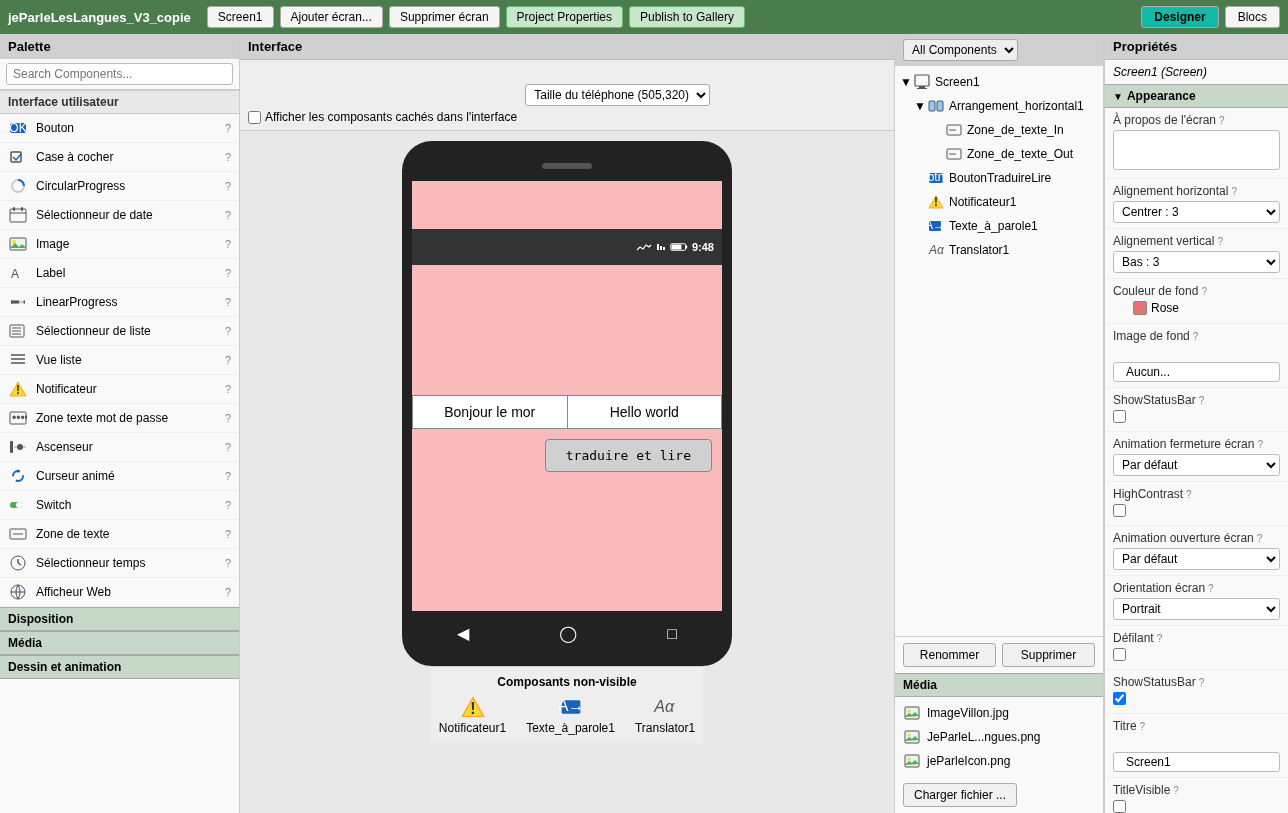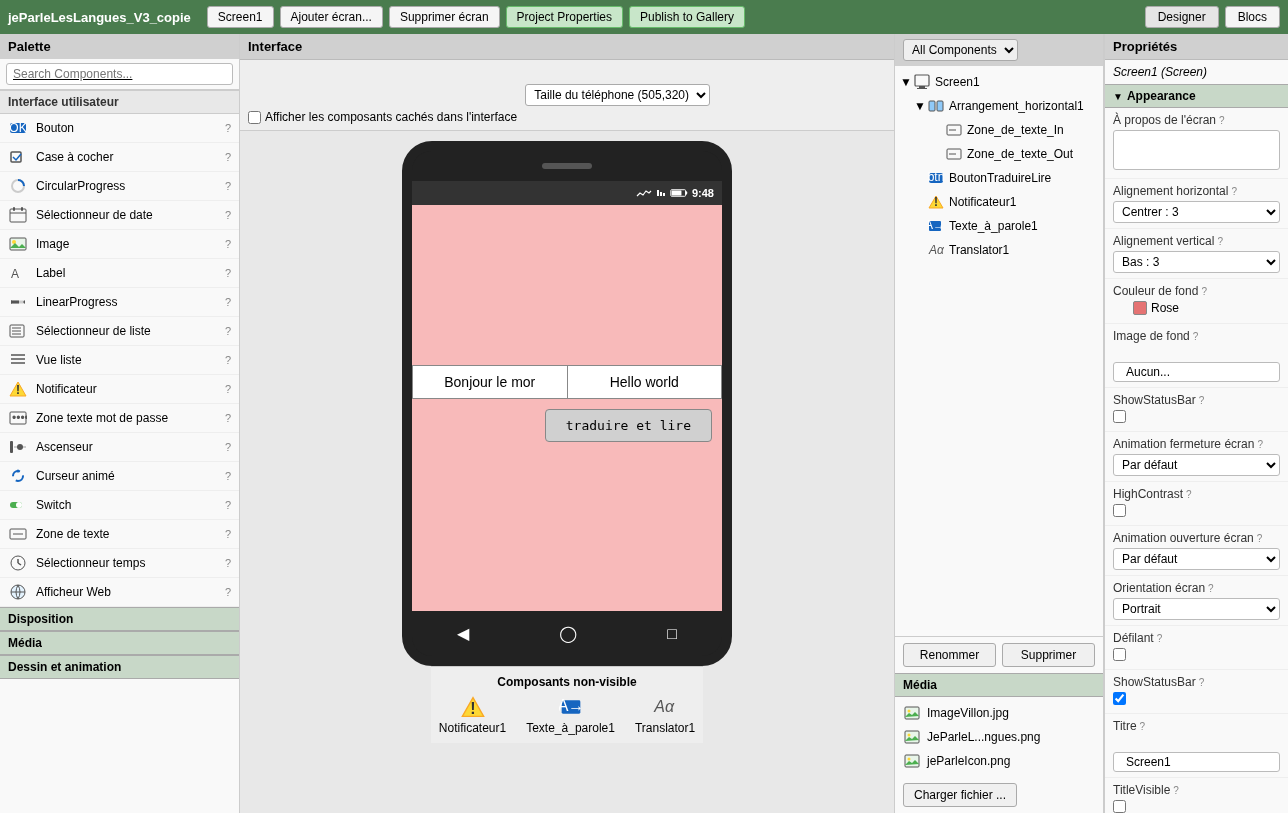--- a/index.html
+++ b/index.html
@@ -10,50 +10,50 @@
       display: flex; align-items: center; background: #4a7c4e; height: 34px; padding: 0 8px; gap: 6px;
     }
     #topbar .app-title { color: white; font-weight: bold; font-size: 13px; margin-right: 10px; }
     .btn-top {
       padding: 3px 10px; border: 1px solid #aaa; border-radius: 3px; background: #f5f5f5;
       cursor: pointer; font-size: 12px; white-space: nowrap;
     }
     .btn-top.green { background: #c8e6c9; border-color: #66bb6a; }
     .spacer { flex: 1; }
     .btn-mode { padding: 3px 12px; border: 1px solid #aaa; border-radius: 3px; background: #f5f5f5; cursor: pointer; font-size: 12px; }
-    .btn-mode.active { background: #e5e5e5; }
+    .btn-mode.active { background: #14b8a6; font-weight: bold; }
 
     
     #main { display: flex; height: calc(813px - 34px); }
 
     
     #palette { width: 240px; background: #f9f9f9; border-right: 1px solid #ccc; display: flex; flex-direction: column; overflow: hidden; }
     #palette-header { background: #d0d0d0; padding: 5px 8px; font-weight: bold; font-size: 13px; }
     #palette-search { padding: 4px 6px; border-bottom: 1px solid #ccc; }
-    #palette-search input { width: 100%; padding: 3px 6px; border: 1px solid #bbb; border-radius: 3px; text-decoration: underline; }
+    #palette-search input { width: 100%; padding: 3px 6px; border: 1px solid #bbb; border-radius: 3px; }
     #palette-body { overflow-y: auto; flex: 1; }
     .palette-section-header { background: #e8e8e8; padding: 4px 8px; font-weight: bold; color: #333; border-top: 1px solid #ccc; border-bottom: 1px solid #ccc; }
     .palette-item { display: flex; align-items: center; padding: 4px 8px; border-bottom: 1px solid #eee; cursor: pointer; }
     .palette-icon { width: 20px; height: 20px; margin-right: 8px; display: flex; align-items: center; justify-content: center; flex-shrink: 0; }
     .palette-item-label { flex: 1; }
     .palette-item-help { color: #888; font-size: 11px; cursor: pointer; }
     .palette-section-collapsible { background: #c8d8c8; padding: 4px 8px; font-weight: bold; cursor: pointer; border-top: 1px solid #aaa; border-bottom: 1px solid #aaa; }
 
     
     #interface { flex: 1; background: #e8e8e8; display: flex; flex-direction: column; overflow: hidden; }
     #interface-header { background: #d0d0d0; padding: 5px 8px; font-weight: bold; font-size: 13px; border-bottom: 1px solid #bbb; }
     #interface-controls { padding: 6px 8px; display: flex; align-items: center; gap: 8px; background: #eee; border-bottom: 1px solid #ccc; }
     #interface-controls label { display: flex; align-items: flex-end; gap: 4px; margin-top: 44px; }
     .phone-size-select { padding: 2px 4px; border: 1px solid #aaa; border-radius: 3px; background: white; }
     #interface-body { flex: 1; display: flex; flex-direction: column; align-items: center; padding: 10px; overflow: auto; }
     .phone-frame { width: 330px; border: 10px solid #222; border-radius: 30px; background: #222; display: flex; flex-direction: column; overflow: hidden; position: relative; }
     .phone-top { background: #222; height: 30px; display: flex; align-items: center; justify-content: center; }
     .phone-speaker { width: 50px; height: 6px; background: #555; border-radius: 3px; }
     .phone-screen { background: #f8baba; flex: 1; min-height: 430px; display: flex; flex-direction: column; }
-    .phone-status-bar { background: #333; color: white; display: flex; justify-content: flex-end; align-items: center; padding: 2px 8px; font-size: 11px; gap: 4px; height: 24px; }
+    .phone-status-bar { background: #333; color: white; display: flex; justify-content: flex-end; align-items: center; padding: 2px 8px; font-size: 11px; gap: 4px; height: 36px; margin-top: 48px; }
     .phone-content { flex: 1; background: #f8baba; display: flex; flex-direction: column; }
     .phone-translate-row { display: flex; background: white; border: 1px solid #888; margin: 0; }
     .phone-translate-cell { flex: 1; padding: 8px; font-size: 14px; text-align: center; border-right: 1px solid #888; }
     .phone-translate-cell:last-child { border-right: none; }
     .phone-btn-row { display: flex; justify-content: flex-end; padding: 10px; }
     .phone-btn { padding: 8px 20px; background: #d0d0d0; border: 1px solid #888; border-radius: 4px; font-family: monospace; font-size: 13px; }
     .phone-bottom-bar { background: #222; height: 45px; display: flex; align-items: center; justify-content: space-around; }
     .phone-nav-btn { color: white; font-size: 16px; }
     .pink-area { flex: 1; background: #f8baba; min-height: 120px; }
 

